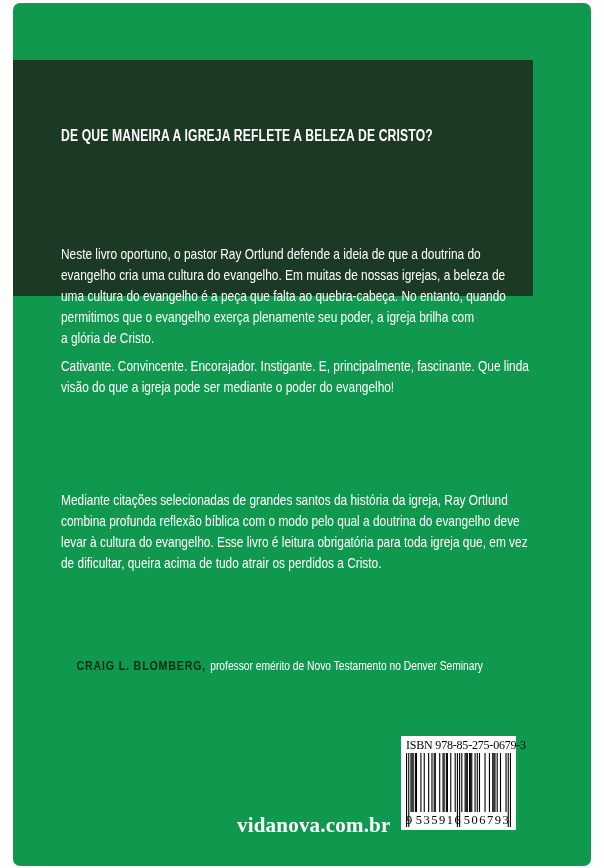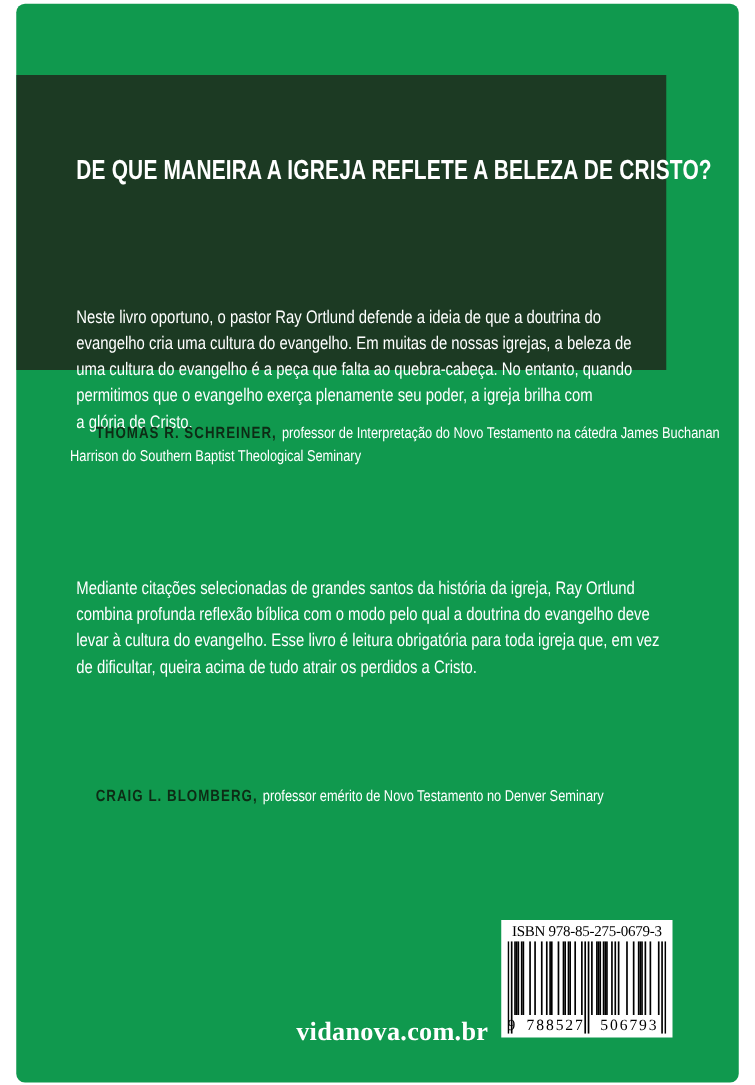--- a/index.html
+++ b/index.html
@@ -4,21 +4,21 @@
 <style>
   html,body{margin:0;padding:0;background:#ffffff;}
   .page{position:relative;width:604px;height:868px;background:#ffffff;overflow:hidden;
         font-family:"Liberation Sans",sans-serif;}
   .cover{position:absolute;left:13px;top:3px;width:578px;height:863px;
          background:#10994e;border-radius:7px;overflow:hidden;}
 
   
   .intro-box{margin-top:57px;width:520px;height:236px;box-sizing:border-box;
              background:#1c3a23;padding:21px 26px 0 48px;}
-  .book-title{margin:0;color:#ffffff;font-size:22px;font-weight:bold;line-height:22px;
+  .book-title{margin:0;color:#ffffff;font-size:16px;font-weight:bold;line-height:22px;
               letter-spacing:.2px;white-space:pre;}
   .cx76{display:block;transform:scaleX(.76);transform-origin:0 0;width:131%;}
   .cx82{display:block;transform:scaleX(.82);transform-origin:0 0;width:122%;}
   .para{margin:9px 0 0 0;color:#ffffff;font-size:14.5px;line-height:21px;white-space:pre;}
   .para-gap{margin-top:11px;}
 
   
   .content{padding:0 16px 0 48px;}
   .quote{margin:0;color:#ffffff;font-size:14.5px;line-height:21px;white-space:pre;}
   .q1{margin-top:18px;} .q2{margin-top:8px;} .q3{margin-top:8px;}
@@ -35,21 +35,21 @@
   .icon-leaf{position:absolute;left:29px;top:9px;width:28px;height:30px;background:#ffffff;
              border-radius:2px 60% 2px 60%;transform:rotate(12deg);}
   .logo-wordmark{margin-top:1px;color:#ffffff;font-family:"Liberation Serif",serif;
                  font-size:21px;letter-spacing:1px;white-space:nowrap;
                  transform:scaleX(.92);transform-origin:50% 0;}
   .website{position:absolute;left:224px;top:810px;width:120px;color:#ffffff;
            font-family:"Liberation Serif",serif;font-weight:bold;font-size:21px;
            letter-spacing:.2px;white-space:nowrap;}
 
   
-  .barcode-box{position:absolute;left:388px;top:733px;width:137px;height:94px;
+  .barcode-box{position:absolute;left:388px;top:733px;width:115px;height:94px;
                box-sizing:border-box;background:#ffffff;padding:1px 5px 0 5px;}
   .isbn-label{color:#000000;font-family:"Liberation Serif",serif;font-size:12px;
               letter-spacing:-.2px;text-align:center;white-space:nowrap;line-height:16px;}
   .bars{position:relative;height:74px;}
   .bars svg{position:absolute;left:0;top:0;width:100%;height:100%;}
   .barcode-digits{position:absolute;left:0;right:0;bottom:0;height:15px;display:flex;
                   align-items:flex-end;color:#000000;font-family:"Liberation Serif",serif;
                   font-size:12.5px;line-height:13px;}
   .bd-first{width:9px;text-align:left;}
   .bd-group{flex:1;text-align:center;letter-spacing:1.5px;}
@@ -68,23 +68,23 @@
         <span class="cx82">Neste livro oportuno, o pastor Ray Ortlund defende a ideia de que a doutrina do
 evangelho cria uma cultura do evangelho. Em muitas de nossas igrejas, a beleza de
 uma cultura do evangelho é a peça que falta ao quebra-cabeça. No entanto, quando
 permitimos que o evangelho exerça plenamente seu poder, a igreja brilha com
 a glória de Cristo.</span>
       </p>
     </div>
 
     <div class="content">
 
-      <p class="attrib">
-        <span class="cx82"><span class="attrib-name">THOMAS R. SCHREINER,</span><span class="attrib-role"><span>professor de Interpretação do Novo Testamento na cátedra James Buchanan
-Harrison do Southern Baptist Theological Seminary</span></span></span>
+      <p class="quote q1">
+        <span class="cx82">Cativante. Convincente. Encorajador. Instigante. E, principalmente, fascinante. Que linda
+visão do que a igreja pode ser mediante o poder do evangelho!</span>
       </p>
 
       <p class="quote q2">
         <span class="cx82">Mediante citações selecionadas de grandes santos da história da igreja, Ray Ortlund
 combina profunda reflexão bíblica com o modo pelo qual a doutrina do evangelho deve
 levar à cultura do evangelho. Esse livro é leitura obrigatória para toda igreja que, em vez
 de dificultar, queira acima de tudo atrair os perdidos a Cristo.</span>
       </p>
       <p class="attrib">
         <span class="cx82"><span class="attrib-name">CRAIG L. BLOMBERG,</span><span class="attrib-role"><span>professor emérito de Novo Testamento no Denver Seminary</span></span></span>
@@ -141,20 +141,20 @@
             <rect x="79" y="0" width="1" height="59" fill="#000"></rect>
             <rect x="80" y="0" width="1" height="59" fill="#000"></rect>
             <rect x="82" y="0" width="1" height="59" fill="#000"></rect>
             <rect x="85" y="0" width="1" height="59" fill="#000"></rect>
             <rect x="90" y="0" width="1" height="59" fill="#000"></rect>
             <rect x="92" y="0" width="1" height="74" fill="#000"></rect>
             <rect x="94" y="0" width="1" height="74" fill="#000"></rect>
           </svg>
         <div class="barcode-digits">
           <span class="bd-first">9</span>
-          <span class="bd-group">788527</span>
+          <span class="bd-group">535916</span>
           <span class="bd-group">506793</span>
         </div>
       </div>
     </div>
 
   </div>
 </div>
 
 </body></html>

